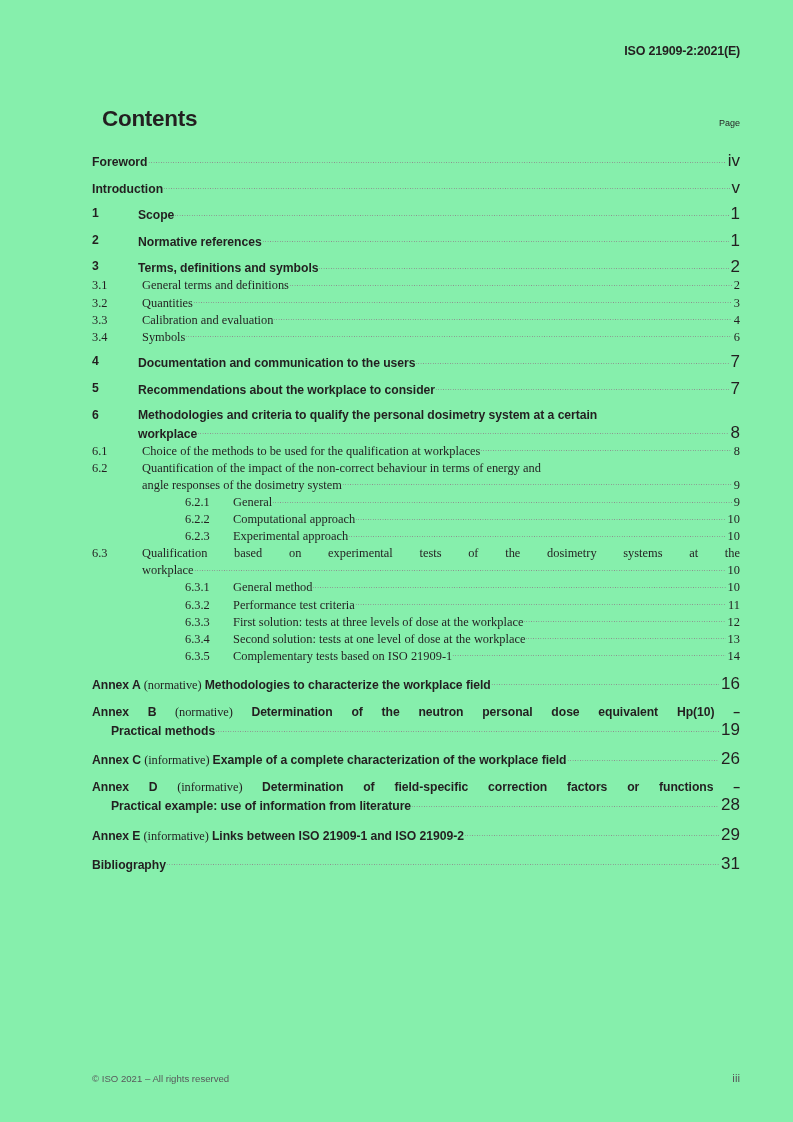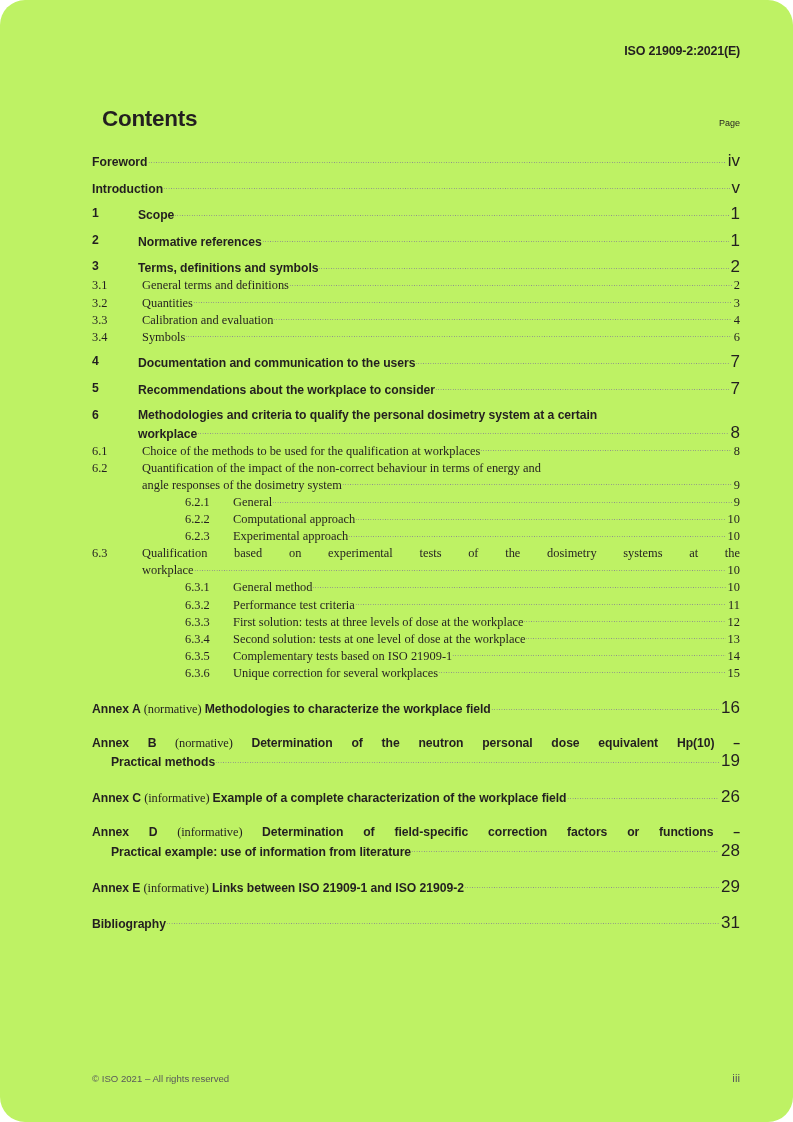--- a/index.html
+++ b/index.html
@@ -8,24 +8,23 @@
     background: #ffffff;
   }
   body {
     font-family: "Liberation Serif", serif;
     color: #231f20;
   }
   .page {
     position: relative;
     width: 793px;
     height: 1122px;
-    background: #bef264;
+    background: #86efac;
     overflow: hidden;
     box-sizing: border-box;
-    border-radius: 25px;
   }
 
   
   .doc-header {
     position: absolute;
     top: 44px;
     right: 53px;
     font-family: "Liberation Sans", sans-serif;
     font-weight: bold;
     font-size: 12.5px;
@@ -71,21 +70,21 @@
     align-items: flex-start;
     font-size: 12.4px;
     line-height: 17.1px;
     color: #231f20;
   }
 
   
   .lvl1 { margin-top: 7.5px; }
   .lvl2 { margin-top: 0px; }
   .lvl3 { margin-top: 0px; }
-  .annex { margin-top: 17px; }
+  .annex { margin-top: 10px; }
   .toc-entry.first { margin-top: 0; }
 
   
   .num {
     flex: 0 0 auto;
     white-space: nowrap;
   }
   .lvl1 > .num { width: 46px; font-weight: bold; font-family: "Liberation Sans", sans-serif; font-size: 12.2px;}
   .lvl2 > .num { width: 50px; }
   .lvl3 > .num { width: 48px; margin-left: 93px; }
@@ -452,30 +451,20 @@
       <span class="num">6.3.5</span>
       <div class="body-col">
         <div class="leader-wrap">
           <span class="label nowrap-line">Complementary tests based on ISO 21909-1</span>
           <span class="leader"></span>
           <span class="pg">14</span>
         </div>
       </div>
     </div>
 
-    <div class="toc-entry lvl3">
-      <span class="num">6.3.6</span>
-      <div class="body-col">
-        <div class="leader-wrap">
-          <span class="label nowrap-line">Unique correction for several workplaces</span>
-          <span class="leader"></span>
-          <span class="pg">15</span>
-        </div>
-      </div>
-    </div>
 
     <div class="toc-entry annex">
       <div class="body-col">
         <div class="leader-wrap">
           <span class="label nowrap-line"><span>Annex A</span><span class="annex-kind"> (normative) </span><span>Methodologies to characterize the workplace field</span></span>
           <span class="leader"></span>
           <span class="pg">16</span>
         </div>
       </div>
     </div>

